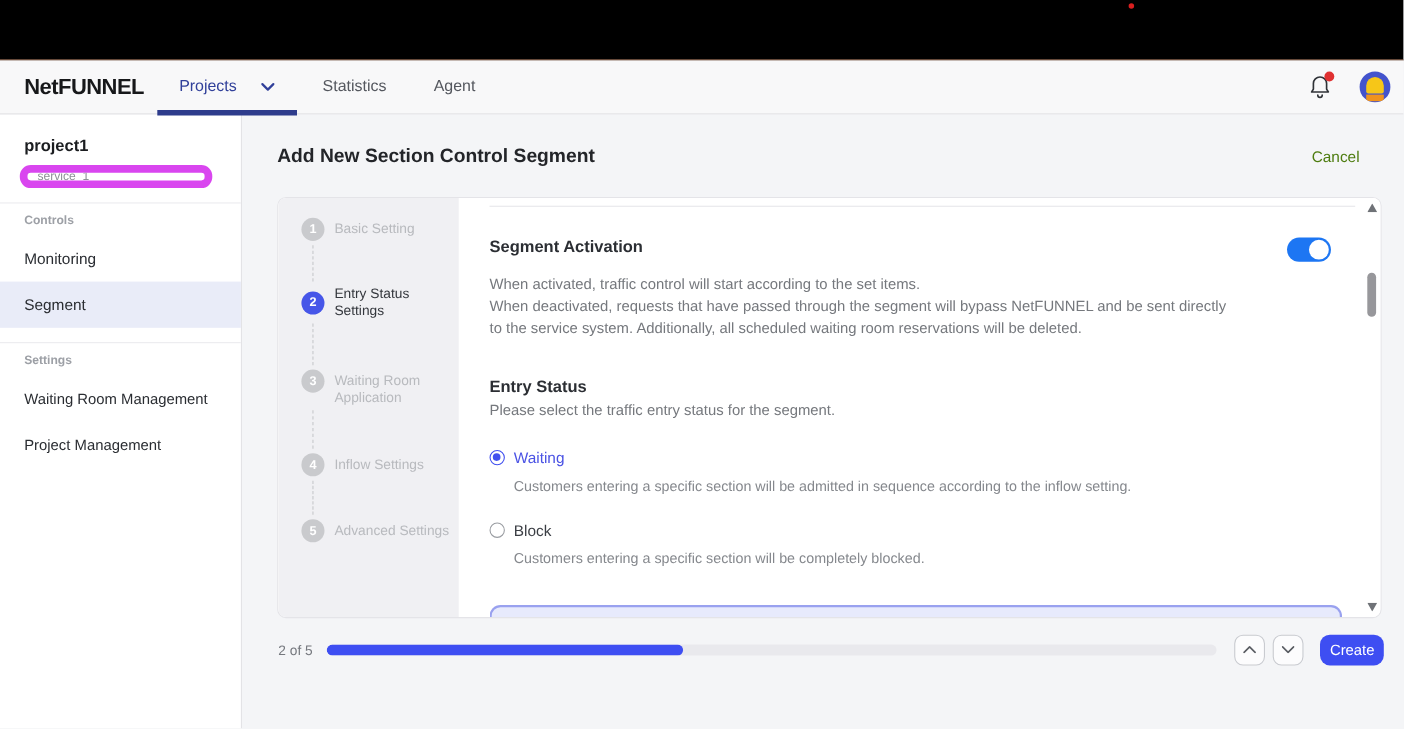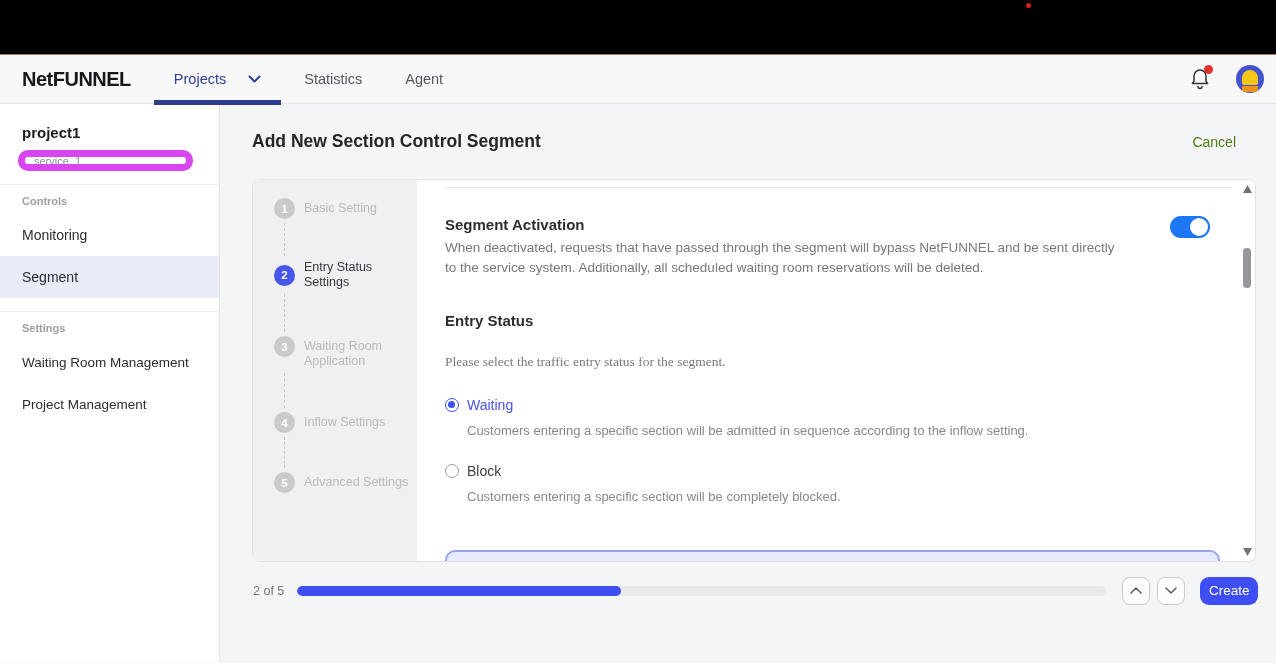--- a/index.html
+++ b/index.html
@@ -5,21 +5,21 @@
   * { box-sizing: border-box; margin: 0; padding: 0; }
   html,body { width:1276px; height:663px; overflow:hidden; }
   body { font-family:"Liberation Sans","DejaVu Sans",sans-serif; background:#f4f5f7; color:#26282d; }
 
   
   .topbar { height:55px; background:#000; position:relative; border-bottom:1px solid #a97a5f; }
   .rec-dot { position:absolute; left:1026px; top:3px; width:5px; height:5px; border-radius:50%; background:#d91f1f; }
 
   
   .nav { height:49px; background:#f8f8f9; border-bottom:1px solid #e3e3e6; display:flex; align-items:center; padding-left:22px; position:relative; }
-  .logo { font-size:20px; font-weight:700; color:#17181a; letter-spacing:-0.5px; margin-right:23px; }
+  .logo { font-size:20px; font-weight:700; color:#17181a; letter-spacing:-0.5px; margin-right:12px; }
   .nav-item { font-size:14.5px; color:#54575e; cursor:pointer; display:flex; align-items:center; height:49px; position:relative; }
   .nav-item.active { color:#31409a; font-weight:500; padding:0 20px;justify-content:space-between; }
   .nav-item.active .nav-underline { position:absolute; left:0; right:0; bottom:-1px; height:5px; background:#2e3c8c; }
   .nav-item .dd-chevron { margin-left:22px; }
   .nav-item.plain-stat { margin-left:23px; }
   .nav-item.plain-agent { margin-left:43px; }
   .nav-right { margin-left:auto; display:flex; align-items:center; padding-right:12px; }
   .bell-wrap { position:relative; width:22px; height:24px; margin-right:24px; cursor:pointer; }
   .bell-badge { position:absolute; right:-1px; top:-2px; width:9px; height:9px; border-radius:50%; background:#e03131; }
   .avatar { width:28px; height:28px; border-radius:50%; background:#4353cc; position:relative; overflow:hidden; cursor:pointer; }
@@ -63,21 +63,21 @@
   .content { flex:1; position:relative; padding-left:28px; }
   .content-divider { border-top:1px solid #e7e7ea; margin:7px 8px 0 0; }
   .sa-row { margin-top:28px; display:flex; justify-content:space-between; align-items:flex-start; padding-right:30px; }
   .sec-title { font-size:15px; font-weight:700; color:#2b2e33; }
   .toggle { width:40px; height:22px; border-radius:11px; background:#1d76f3; position:relative; cursor:pointer; flex-shrink:0; }
   .toggle .knob { position:absolute; right:2px; top:2px; width:18px; height:18px; border-radius:50%; background:#fff; }
   .desc { font-size:13.5px; color:#75787d; line-height:20px; }
   .sa-desc1 { margin-top:11px; }
   .sa-desc2 { max-width:684px; }
   .es-block { margin-top:34px; }
-  .es-sub { margin-top:23px;font-family:Liberation Serif, serif; }
+  .es-sub { margin-top:3px; }
   .option { margin-top:25px; }
   .opt-head { display:flex; align-items:center; cursor:pointer; }
   .radio { width:14px; height:14px; border-radius:50%; border:1.5px solid #9a9da2; background:#fff; position:relative; flex-shrink:0; }
   .radio.sel { border-color:#4150ef; }
   .radio.sel::after { content:""; position:absolute; left:2px; top:2px; width:7px; height:7px; border-radius:50%; background:#4150ef; }
   .opt-label { margin-left:8px; font-size:14px; color:#3b3e44; }
   .opt-label.sel { color:#4a52e4; }
   .opt-desc { margin:10px 0 0 22px; font-size:13px; color:#85888d; }
   .cut-box { position:absolute; bottom:0; left:28px; right:20px; height:11px; background:#e7eafc; border:2px solid #99a1ef; border-bottom:none; border-radius:10px 10px 0 0; }
 
@@ -205,20 +205,21 @@
 
       <div class="content">
         <div class="content-divider"></div>
 
         <div class="sa-row">
           <div class="sec-title">Segment Activation</div>
           <div class="toggle">
             <span class="knob"></span>
           </div>
         </div>
+        <div class="desc sa-desc1">When activated, traffic control will start according to the set items.</div>
         <div class="desc sa-desc2">When deactivated, requests that have passed through the segment will bypass NetFUNNEL and be sent directly to the service system. Additionally, all scheduled waiting room reservations will be deleted.</div>
 
         <div class="es-block">
           <div class="sec-title">Entry Status</div>
           <div class="desc es-sub">Please select the traffic entry status for the segment.</div>
 
           <div class="option">
             <div class="opt-head">
               <span class="radio sel"></span>
               <span class="opt-label sel">Waiting</span>

